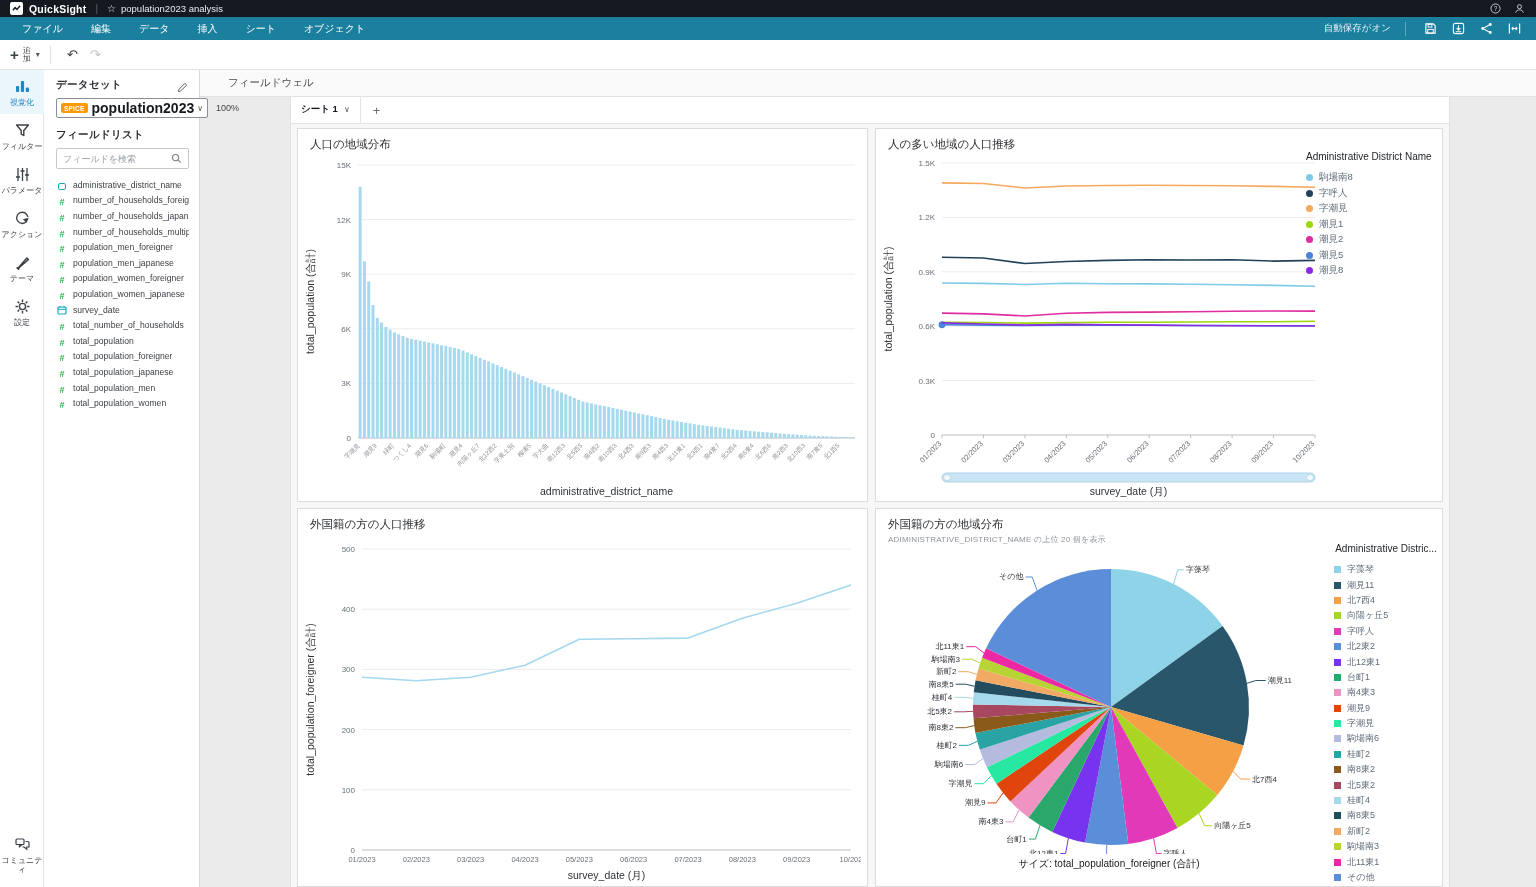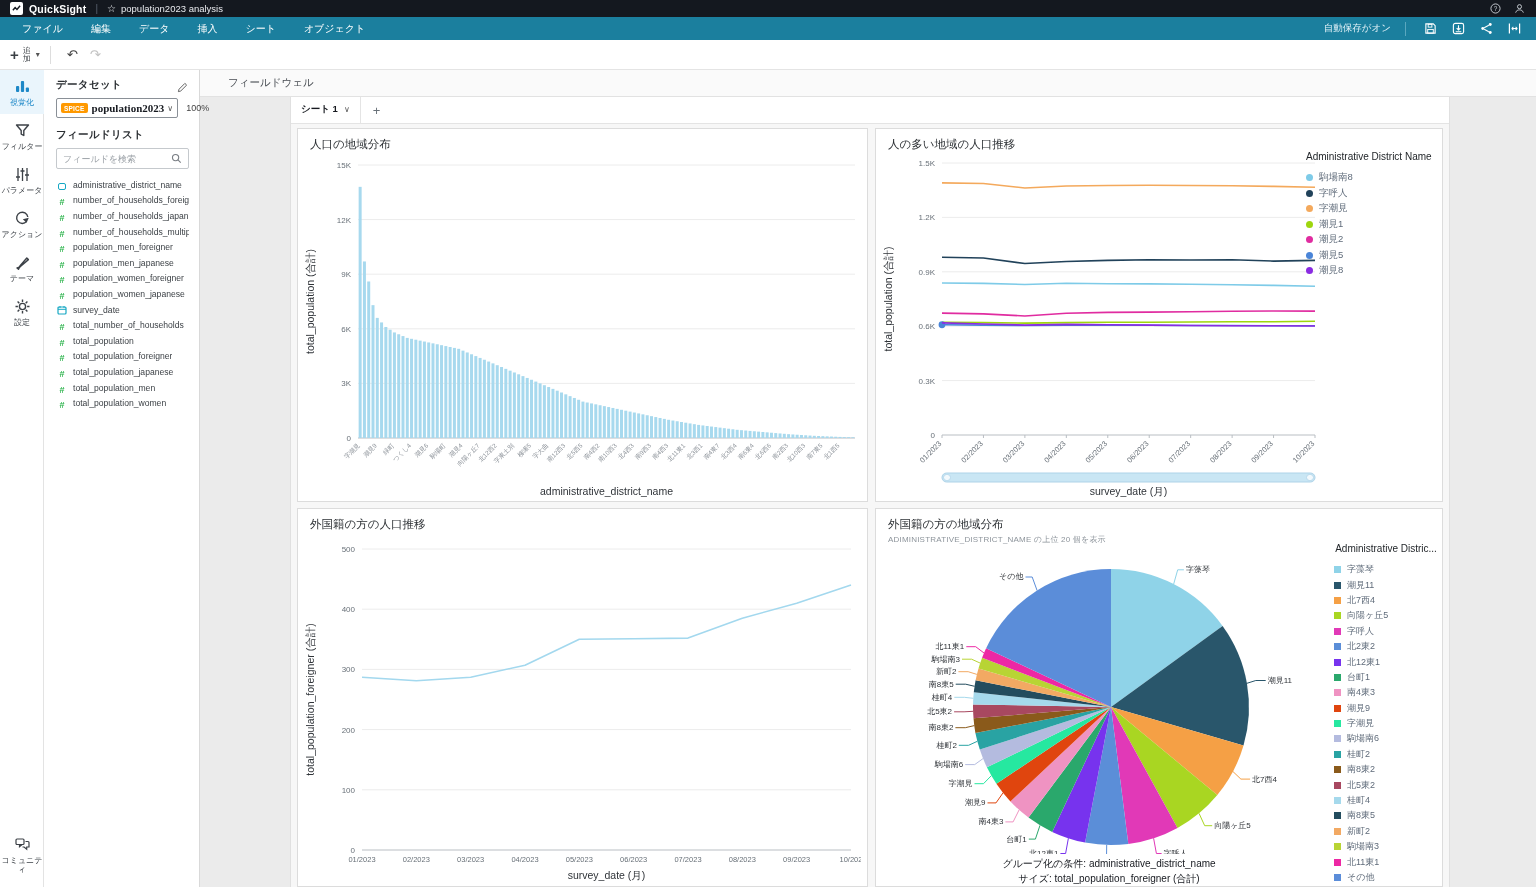--- a/index.html
+++ b/index.html
@@ -40,21 +40,21 @@
 .rail-item.active .rlb{color:#1e88c7;}
 .rail-bottom{position:absolute;bottom:6px;left:0;width:44px;}
 
 .panel{position:absolute;left:44px;top:70px;bottom:0;width:156px;background:#fff;border-right:1px solid #d9d9d9;z-index:20;padding:8px 10px 0 12px;}
 .panel h3{font-size:10.5px;color:#2b2f33;font-weight:bold;letter-spacing:.3px;}
 .ds-head{display:flex;align-items:center;justify-content:space-between;margin-bottom:6px;}
 .pencil{color:#555;width:12px;height:12px;}
 .ds-row{display:flex;align-items:center;}
 .ds-select{flex:0 0 112px;height:20px;border:1px solid #8a9097;border-radius:2px;display:flex;align-items:center;padding:0 4px;background:#fff;cursor:pointer;}
 .spice{background:#f90;color:#fff;font-size:6.5px;font-weight:bold;padding:1.5px 3px;border-radius:2px;margin-right:4px;letter-spacing:.2px;}
-.ds-name{font-size:11px;color:#16191f;font-weight:bold;flex:1;white-space:nowrap;overflow:hidden;font-family:Liberation Serif, serif;}
+.ds-name{font-size:14px;color:#16191f;font-weight:bold;flex:1;white-space:nowrap;overflow:hidden;}
 .pct{font-size:9px;color:#444;margin-left:8px;}
 .fl-title{margin:10px 0 6px;}
 .search{height:21px;border:1px solid #c5c9cd;border-radius:2px;display:flex;align-items:center;padding:0 6px;}
 .search input{border:none;outline:none;flex:1;font-size:9px;color:#333;width:100px;font-family:inherit;}
 .search input::placeholder{color:#9aa0a6;}
 #field-list{margin-top:8px;}
 .field-row{display:flex;align-items:center;height:15.6px;cursor:pointer;}
 .fi{width:12px;text-align:center;margin-right:5px;flex:0 0 12px;}
 .fi .hash{color:#2bb34b;font-size:9px;font-weight:bold;}
 .fi .dim{display:inline-block;width:8px;height:7px;border:1.3px solid #17a8c4;border-radius:2px;}
@@ -782,18 +782,17 @@
               <span class="lg-sq" style="background: rgb(237, 40, 164);"></span>
               <span class="lg-txt">北11東1</span>
             </div>
             <div class="lg-item">
               <span class="lg-sq" style="background: rgb(91, 141, 217);"></span>
               <span class="lg-txt">その他</span>
             </div>
           </div>
       </div>
       <div class="pie-caption">
-        <div>グループ化の条件: administrative_district_name</div>
         <div>サイズ: total_population_foreigner (合計)</div>
       </div>
     </div>
   </div>
 </div>
 
 </body></html>

